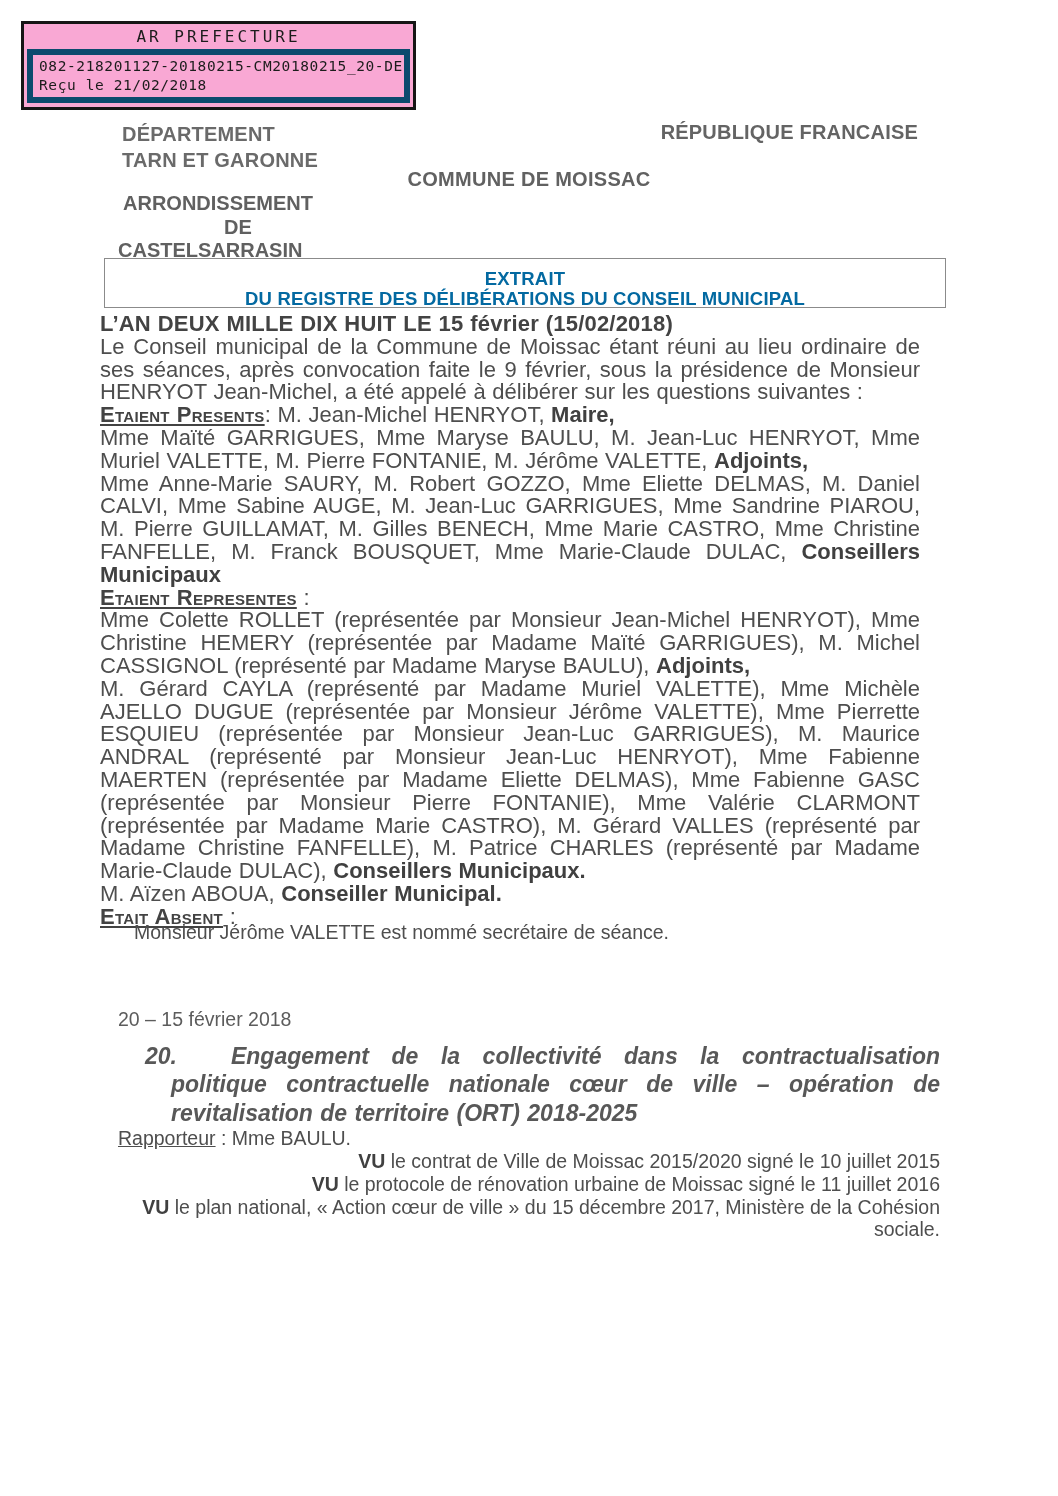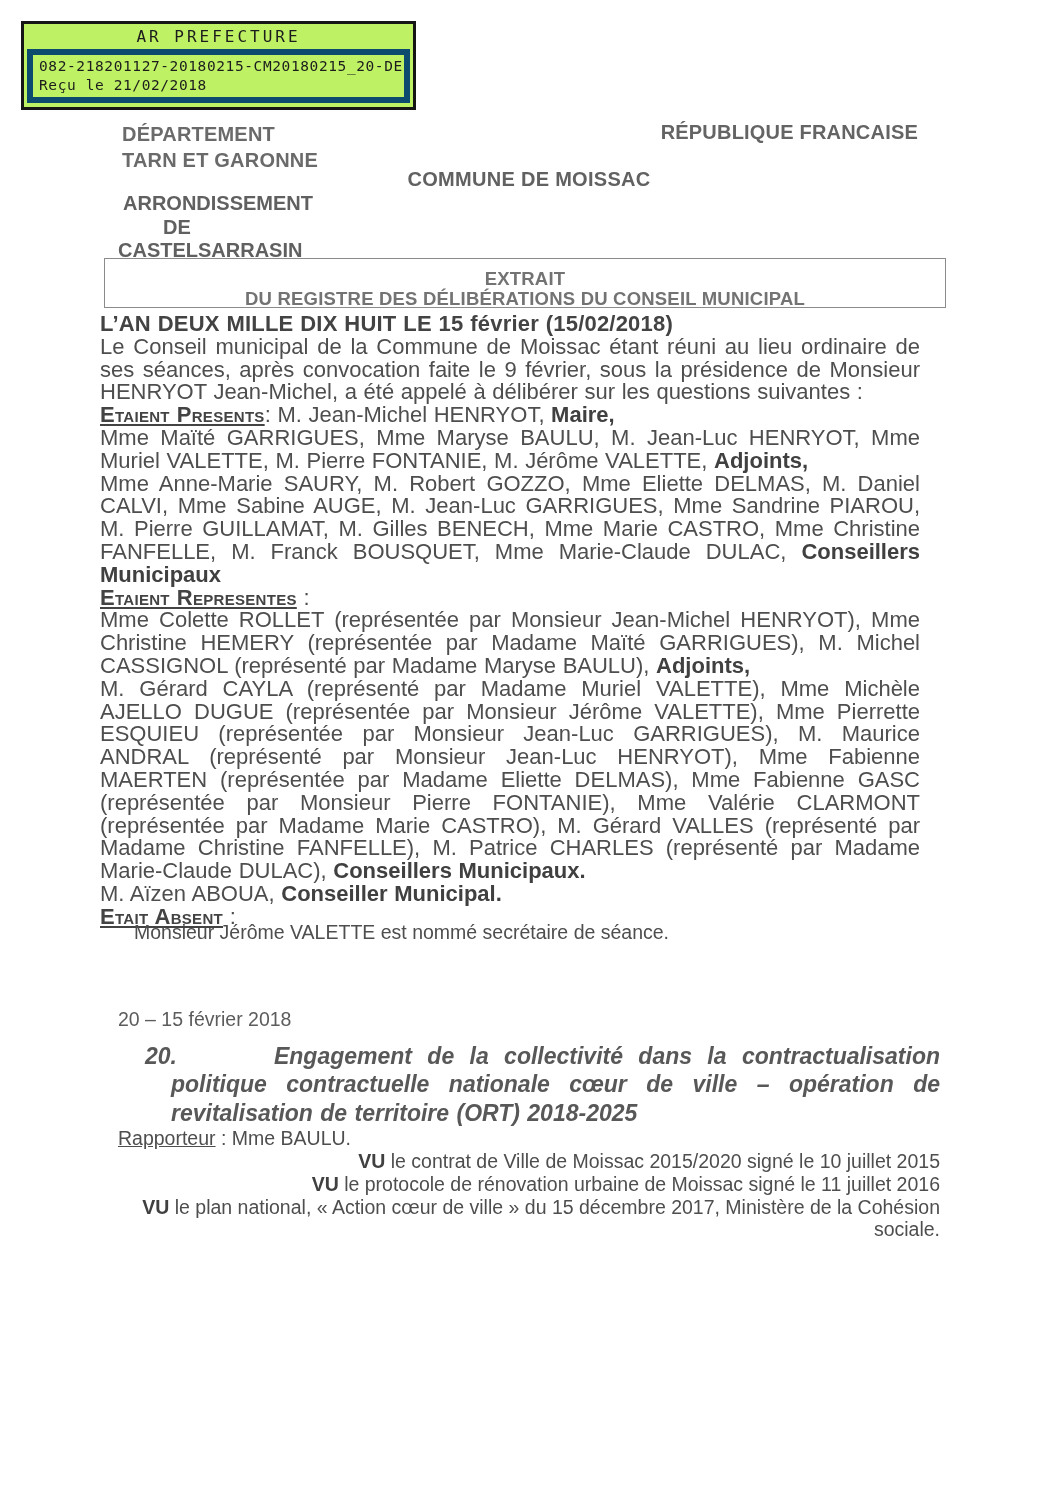--- a/index.html
+++ b/index.html
@@ -5,57 +5,57 @@
   html,body { margin:0; padding:0; background:#ffffff; }
   .page {
     position:relative; width:1058px; height:1496px; background:#ffffff;
     font-family:"Liberation Sans", sans-serif; color:#4e4e4e; overflow:hidden;
   }
   
   .stamp {
     position:absolute; left:21px; top:21px; width:395px;
     border:3px solid #161616; box-sizing:border-box;
     font-family:"DejaVu Sans Mono", monospace; color:#1c1c1c;
-    padding:2px 3px 4px 3px; background:#bef264;
+    padding:2px 3px 4px 3px; background:#f9a8d4;
   }
   .stamp-title { text-align:center; font-size:16px; letter-spacing:3px; line-height:22px; }
   .stamp-inner {
     border:6px solid #0c4a6e; margin-top:1px; padding:2px 6px 3px 6px;
     font-size:14.5px; line-height:18.5px; letter-spacing:0.6px; white-space:nowrap;
   }
   
   .dept { position:absolute; left:122px; top:121px; font-size:20px; font-weight:bold; line-height:26px; color:#6a6a6a; letter-spacing:0.2px; }
   .republic { position:absolute; top:121px; right:140px; font-size:20px; font-weight:bold; color:#646464; letter-spacing:0.2px; }
   .commune { position:absolute; left:0; top:168px; width:100%; text-align:center; font-size:20px; font-weight:bold; color:#616161; letter-spacing:0.3px; }
   .arrond { position:absolute; left:118px; top:192px; font-size:20px; font-weight:bold; line-height:23.5px; color:#606060; }
   .arrond .l1 { padding-left:5px; }
-  .arrond .l2 { padding-left:45px; }
+  .arrond .l2 { padding-left:45px;text-align:center; }
   
   .extract-box {
     position:absolute; left:104px; top:258px; width:842px; height:50px; box-sizing:border-box;
     border:1px solid #8b8b8b; text-align:center; font-weight:bold; font-size:18.5px;
-    line-height:19.5px; color:#737373; padding-top:10px; letter-spacing:0.2px;
+    line-height:19.5px; color:#0369a1; padding-top:10px; letter-spacing:0.2px;
   }
   
   .content { position:absolute; left:100px; top:313px; width:820px; font-size:22px; line-height:22.8px; text-align:justify; word-spacing:0.5px; }
   .content p, .bottom p { margin:0; }
   .b { font-weight:bold; color:#404040; }
   .kw { font-variant:small-caps; font-weight:bold; text-decoration:underline; color:#434343; letter-spacing:0.3px; }
   .u { text-decoration:underline; }
   .left { text-align:left; }
   .date-head { font-weight:bold; color:#434343; letter-spacing:0.2px; }
   .secretary { position:absolute; left:118px; top:921px; font-size:19.5px;margin-left:16px; }
   
   .bottom { position:absolute; left:118px; top:1008px; width:822px; font-size:19.5px; line-height:22.8px; }
   .ref-line { color:#5c5c5c; }
   .motion {
     margin:11px 0 0 53px; text-indent:-26px; text-align:justify;
     font-weight:bold; font-style:italic; font-size:23px; line-height:28.5px; color:#585858; word-spacing:1px;
   }
-  .motion-num { margin-right:97px; }
+  .motion-num { margin-right:54px; }
   .rapporteur { margin-top:17px; }
   .vu { margin-top:17.5px; text-align:right; }
 </style>
 </head>
 <body>
 
 <div class="page">
 
   <div class="stamp">
     <div class="stamp-title">AR PREFECTURE</div>

